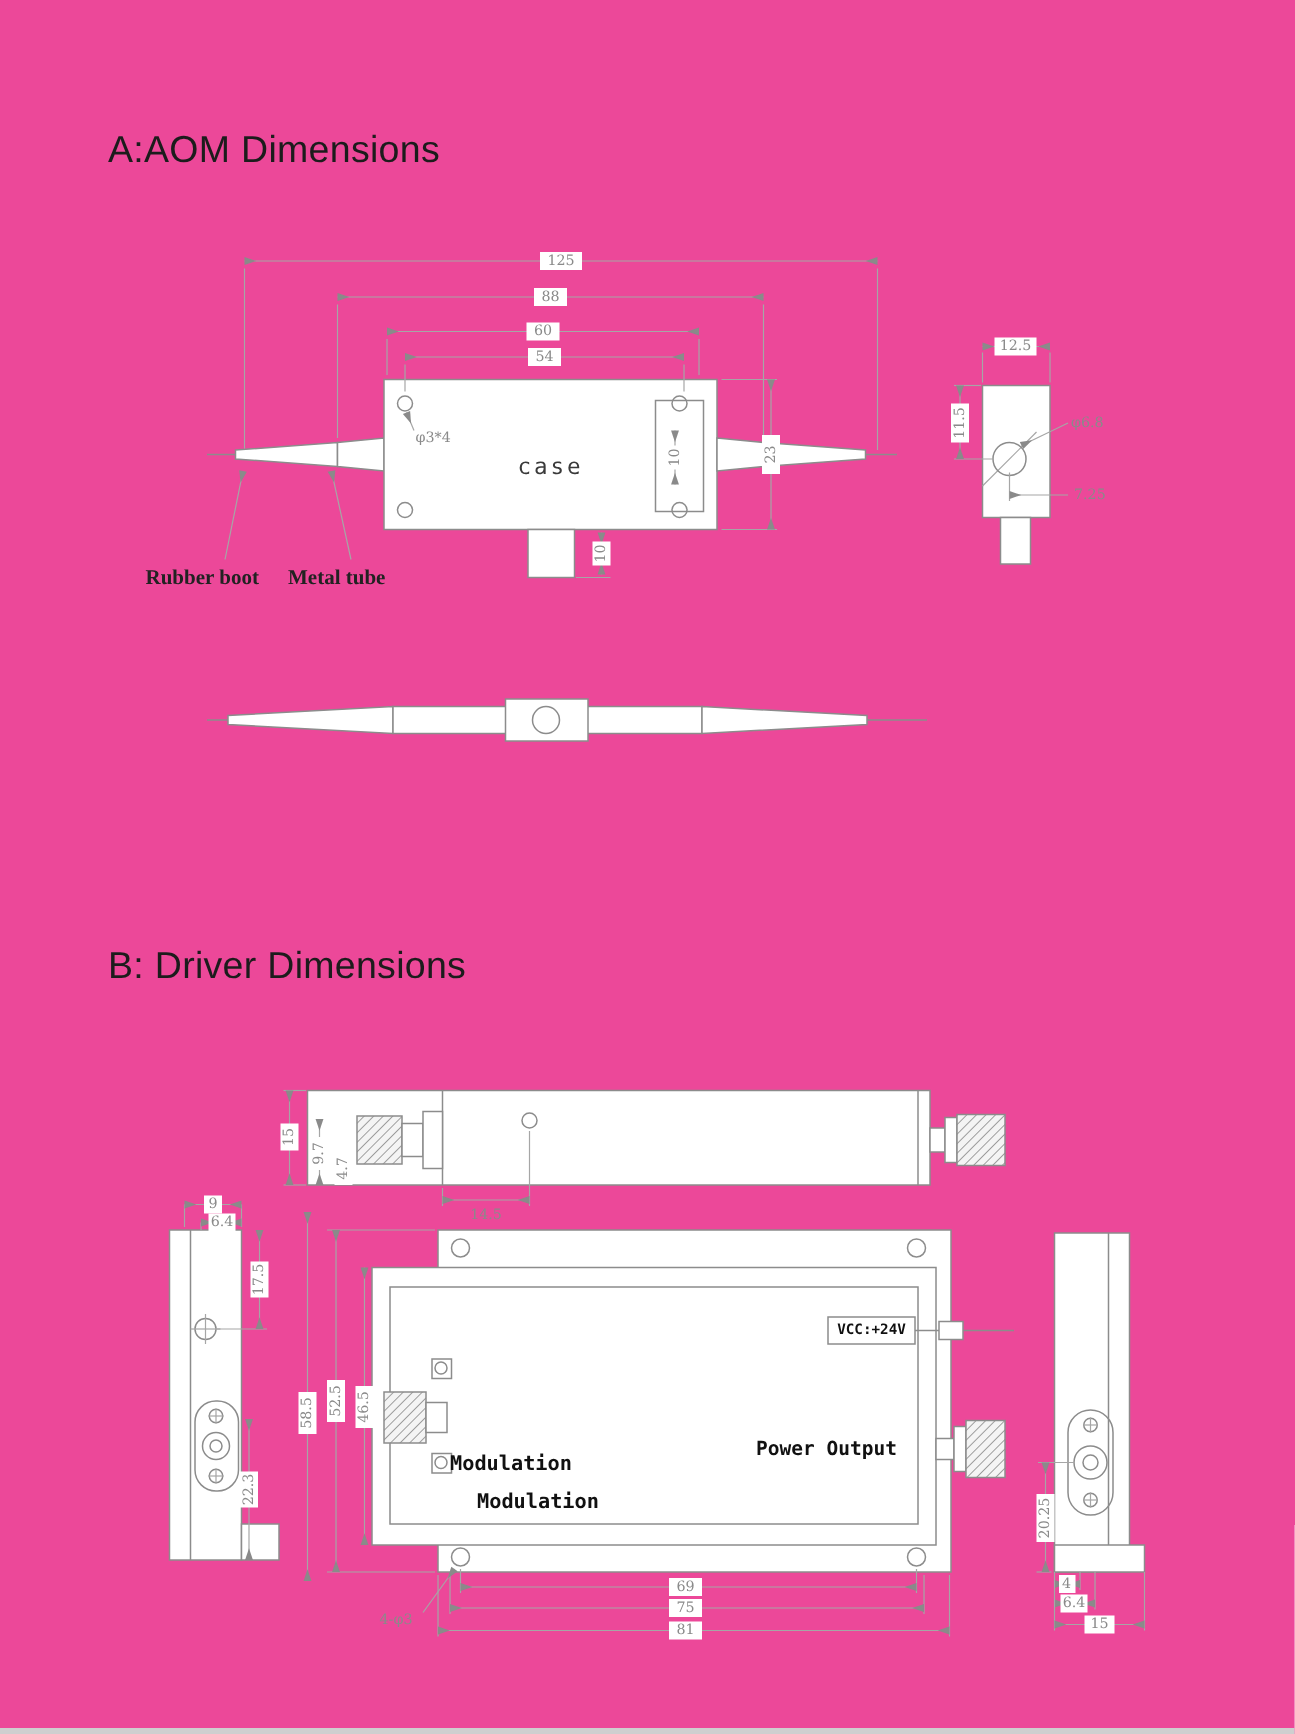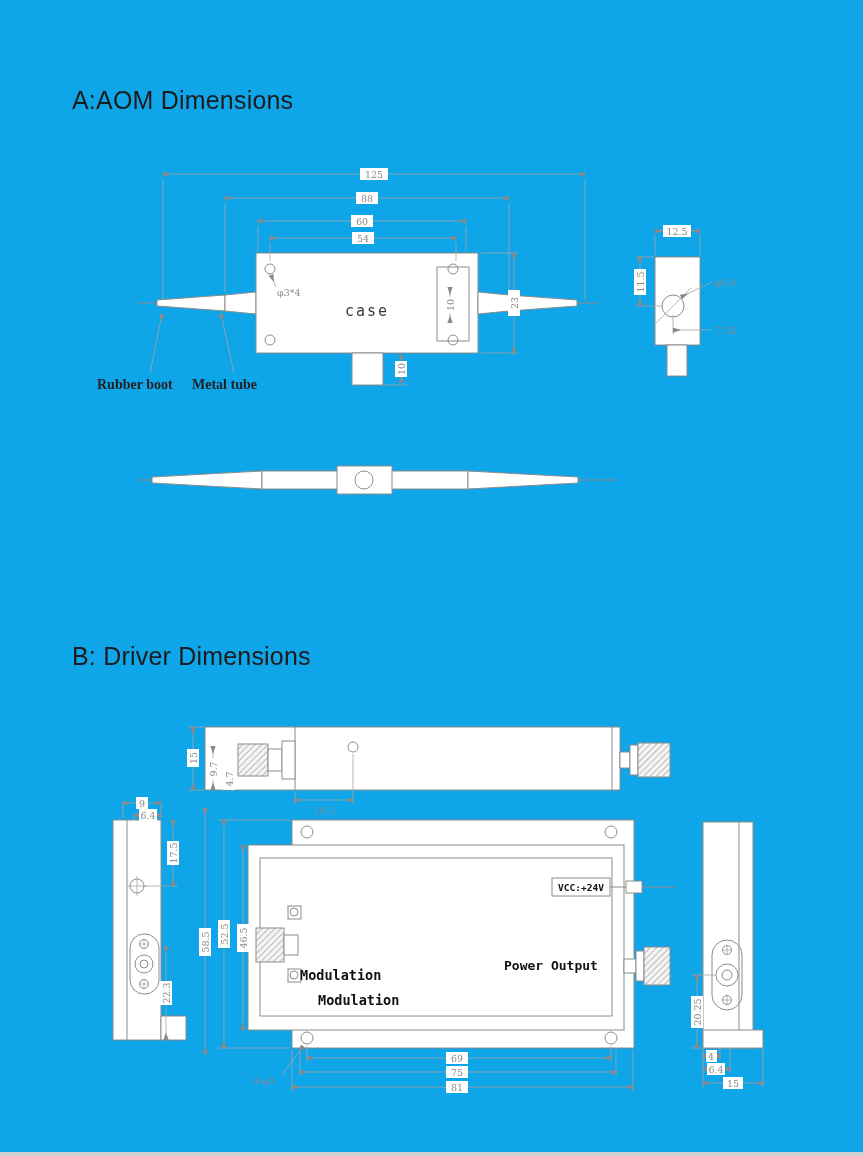--- a/index.html
+++ b/index.html
@@ -1,21 +1,21 @@
 <!DOCTYPE html>
 <html><head>
 <meta charset="utf-8">
 <style>
   * { margin:0; padding:0; box-sizing:border-box; }
   html,body { background:#ffffff; }
   body { width:863px; height:1156px; position:relative; font-family:"Liberation Sans", sans-serif; overflow:hidden; }
-  .page { position:absolute; left:0; top:0; width:863px; height:1156px; background:#0ea5e9;padding-left:34px; }
+  .page { position:absolute; left:0; top:0; width:863px; height:1156px; background:#ec4899;padding-left:34px; }
   .title { position:absolute; left:72px; font-size:25px; font-weight:500; color:#1c1c1c; letter-spacing:0.2px; }
   .title-a { top:86px; }
-  .title-b { top:630px;margin-top:12px; }
+  .title-b { top:630px; }
   .bottom-edge { position:absolute; left:0; bottom:0; width:100%; height:4px; background:#cfcfcf; }
   svg.drawing { position:absolute; left:0; top:0; }
   .ln   { stroke:#8c8c8c; stroke-width:1; fill:none; }
   .lnf  { stroke:#8c8c8c; stroke-width:1; fill:#ffffff; }
   .tn   { stroke:#a6a6a6; stroke-width:0.8; fill:none; }
   .mask { fill:#ffffff; stroke:none; }
   .knurl { stroke:#8c8c8c; stroke-width:1; }
   text.dim { font-family:"DejaVu Serif", serif; font-size:9.5px; fill:#8a8a8a; text-anchor:middle; dominant-baseline:central; }
   text.dim.start { text-anchor:start; }
   text.partlbl { font-family:"Liberation Serif", serif; font-weight:bold; font-size:14px; fill:#222222; }

